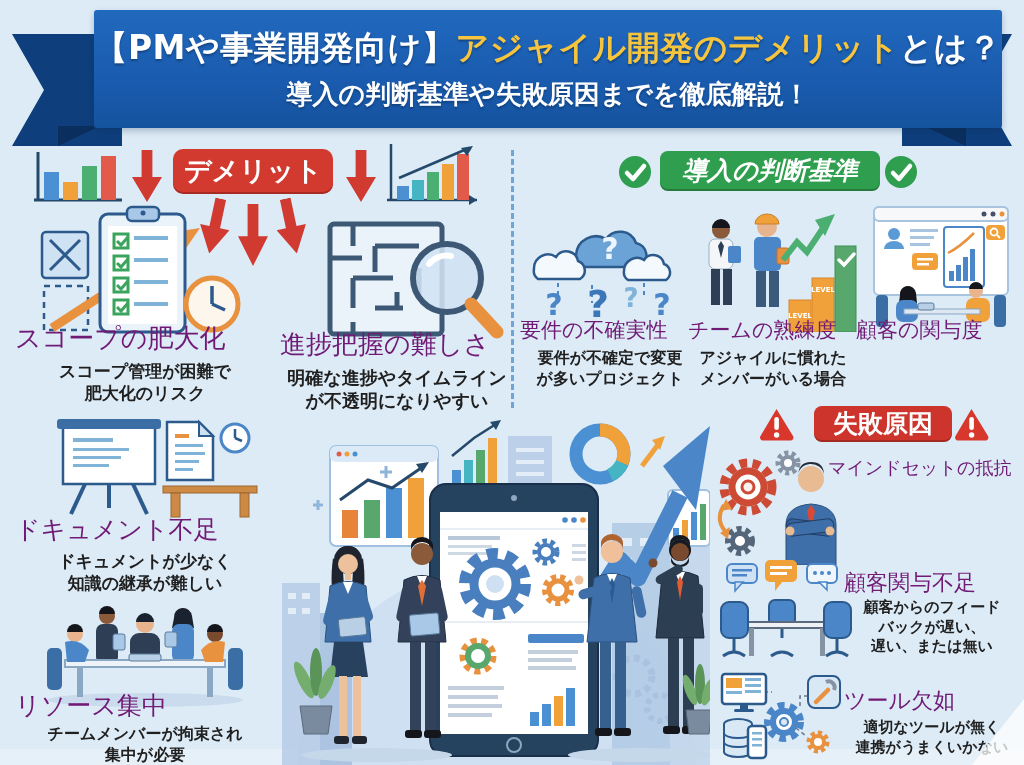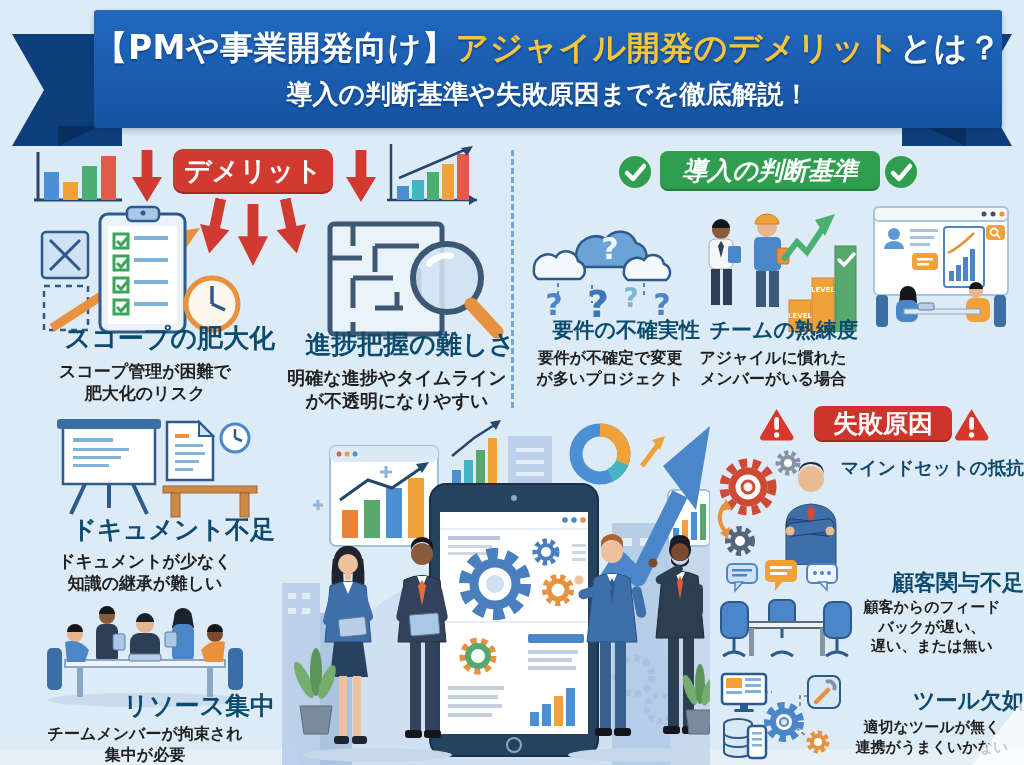--- a/index.html
+++ b/index.html
@@ -26,21 +26,21 @@
   
   .badge{position:absolute;display:flex;align-items:center;justify-content:center;
     color:#fff;font-weight:bold;border-radius:10px;}
   .badge.red{background:#d23a30;box-shadow:0 2px 0 #a82a22;font-family:Liberation Mono, monospace;}
   .badge.green{background:#2f9e4e;box-shadow:0 2px 0 #237a3b;border-radius:8px;font-style:italic;}
   .badge.fail{background:#cd352c;box-shadow:0 2px 0 #a42921;border-radius:8px;margin-left:12px;}
   
   .red-arrow{position:absolute;background:#d03a30;
     clip-path:polygon(32% 0,68% 0,68% 52%,100% 52%,50% 100%,0 52%,32% 52%);}
   
-  .sec-title{position:absolute;font-weight:bold;color:#0c4a6e;text-align:right;line-height:1.15;}
+  .sec-title{position:absolute;font-weight:normal;color:#701a75;text-align:left;line-height:1.15;}
   .sec-desc{position:absolute;font-weight:bold;color:#202020;text-align:center;
     white-space:pre-line;line-height:1.3;}
   .divider{position:absolute;left:511px;top:150px;height:258px;width:0;
     border-left:3px dashed #5b9bd5;opacity:.85;}
   .floor{position:absolute;left:0;bottom:0;width:1024px;height:16px;
     background:#e9f2f9;opacity:.7;}
   .corner{position:absolute;right:0;bottom:0;width:52px;height:66px;
     background:rgba(255,255,255,.75);
     clip-path:polygon(100% 0,100% 100%,0 100%);}
 </style>
@@ -308,20 +308,21 @@
     <rect x="132" y="92" width="12" height="32" rx="4" fill="#3a6ea5"></rect>
     <circle cx="46" cy="90" r="7" fill="#e8b48e"></circle>
       <path d="M38,92 a8,8 0 0 1 16,-2 l1,10 h-18 z" fill="#14161c"></path>
     <rect x="34" y="97" width="22" height="22" rx="7" fill="#4a86c8"></rect>
     <circle cx="114" cy="88" r="7" fill="#e8b48e"></circle>
       <path d="M107,86 a7,7 0 0 1 14,0 z" fill="#14161c"></path>
     <rect x="104" y="95" width="24" height="24" rx="7" fill="#f0a13a"></rect>
     <rect x="42" y="106" width="76" height="5" fill="#dfe8f2" stroke="#8aa7c4"></rect>
     <rect x="56" y="100" width="16" height="7" rx="2" fill="#b8cfe6" stroke="#5a7a9a"></rect>
   </svg>
+  <div class="sec-title" style="left:856px;top:318px;width:168px;font-size:21px">顧客の関与度</div>
 
   <svg class="abs" style="left:757px;top:406px" width="39" height="35">
     <path d="M19.5,3 L36,30 a3,3 0 0 1 -2.6,4.6 H6.1 A3,3 0 0 1 3.5,30 Z" fill="#d8372b"></path>
     <rect x="17.3" y="11" width="4.6" height="13" rx="2.3" fill="#ffffff"></rect>
     <circle cx="19.6" cy="29" r="2.7" fill="#ffffff"></circle>
   </svg>
   <div class="badge fail" style="left:802px;top:406px;width:138px;height:34px;font-size:25px">失敗原因</div>
   <svg class="abs" style="left:952px;top:406px" width="39" height="35">
     <path d="M19.5,3 L36,30 a3,3 0 0 1 -2.6,4.6 H6.1 A3,3 0 0 1 3.5,30 Z" fill="#d8372b"></path>
     <rect x="17.3" y="11" width="4.6" height="13" rx="2.3" fill="#ffffff"></rect>

